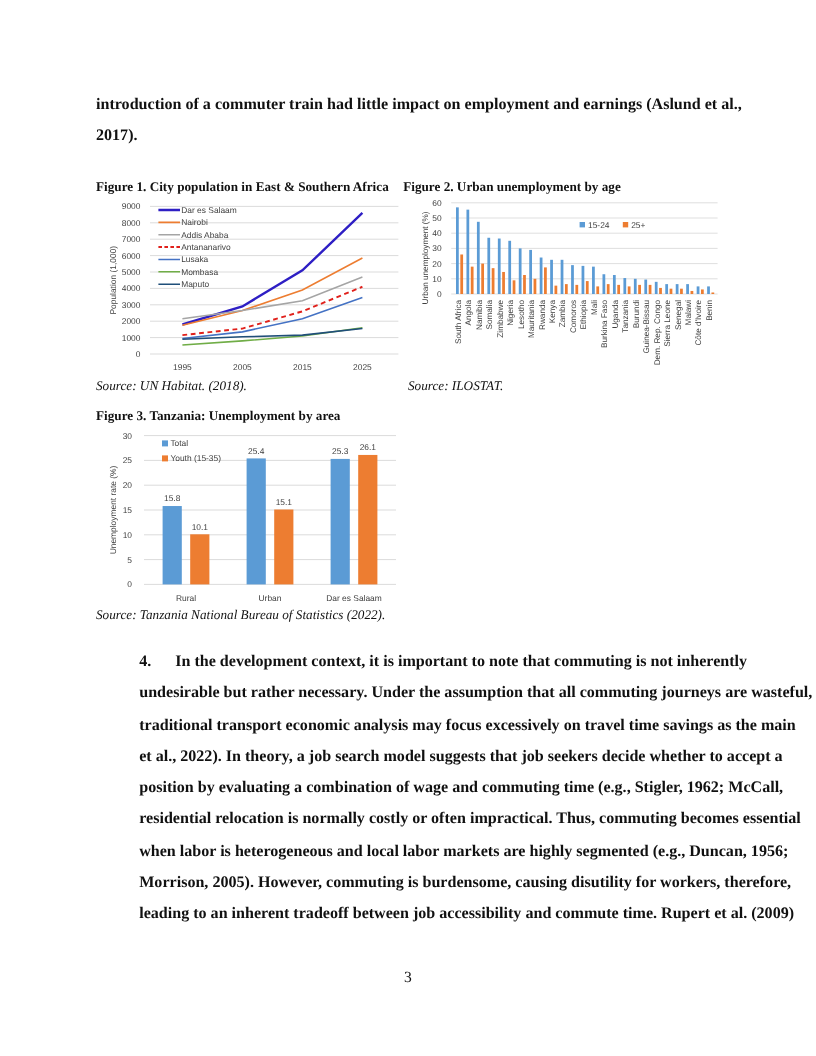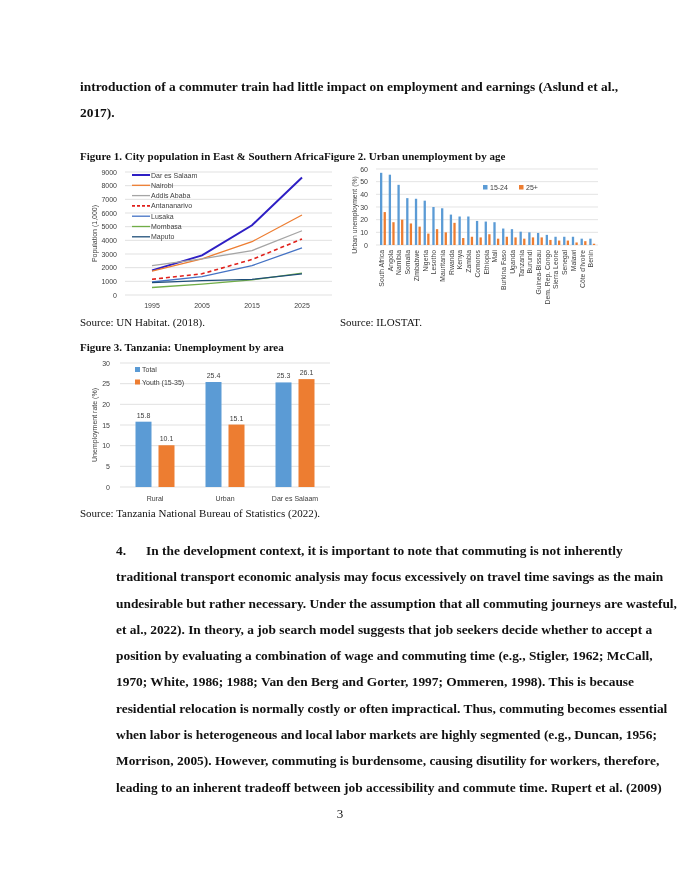--- a/index.html
+++ b/index.html
@@ -1,21 +1,21 @@
 <!DOCTYPE html>
 <html><head>
 <meta charset="utf-8">
 <style>
   html, body { margin: 0; padding: 0; background: #ffffff; }
   body { width: 680px; height: 880px; position: relative; overflow: hidden;
          font-family: "Liberation Serif", "DejaVu Serif", serif; color: #111; }
   .para { position: absolute; left: 80px; width: 520px; font-size: 13.4px; line-height: 26.3px; }
   .para .line { display: block; white-space: nowrap; font-weight: bold; }
   .fig-title { position: absolute; font-weight: bold; font-size: 11px; white-space: nowrap; }
-  .source { position: absolute; font-size: 11px; white-space: nowrap; }
+  .source { position: absolute; font-size: 11px; white-space: nowrap; font-style: italic; }
   .chart { position: absolute; }
   .chart svg { display: block; }
   .chart text { font-family: "Liberation Sans", "DejaVu Sans", sans-serif; fill: #404040; }
   .page-num { position: absolute; left: 0; width: 680px; top: 806px; text-align: center; font-size: 13px; }
 </style>
 </head>
 <body>
 
 <div class="para" style="top:74px;">
   <span class="line">introduction of a commuter train had little impact on employment and earnings (Aslund et al.,</span>
@@ -68,21 +68,21 @@
       <line x1="52" x2="70" y1="53.2" y2="53.2" stroke="#4472c4" stroke-width="1.3"></line>
       <text x="71" y="55.7" font-size="7">Lusaka</text>
       <line x1="52" x2="70" y1="63.5" y2="63.5" stroke="#70ad47" stroke-width="1.3"></line>
       <text x="71" y="66" font-size="7">Mombasa</text>
       <line x1="52" x2="70" y1="73.80000000000001" y2="73.80000000000001" stroke="#1f4e79" stroke-width="1.3"></line>
       <text x="71" y="76.30000000000001" font-size="7">Maputo</text>
     </svg>
 </div>
 <div class="source" style="left:80px; top:316px;">Source: UN Habitat. (2018).</div>
 
-<div class="fig-title" style="left:324px; top:150px;text-align:center;">Figure 2. Urban unemployment by age</div>
+<div class="fig-title" style="left:336px; top:150px;text-align:center;">Figure 2. Urban unemployment by age</div>
 <div class="chart" id="chart-fig2" style="left:340px; top:163px;">
   <svg width="262" height="150" id="svg-fig2">
       <line x1="36" x2="258" y1="82" y2="82" stroke="#d9d9d9" stroke-width="0.7"></line>
       <text x="28" y="84.5" font-size="7" text-anchor="end">0</text>
       <line x1="36" x2="258" y1="69.33333333333333" y2="69.33333333333333" stroke="#d9d9d9" stroke-width="0.7"></line>
       <text x="28" y="71.83333333333333" font-size="7" text-anchor="end">10</text>
       <line x1="36" x2="258" y1="56.66666666666667" y2="56.66666666666667" stroke="#d9d9d9" stroke-width="0.7"></line>
       <text x="28" y="59.16666666666667" font-size="7" text-anchor="end">20</text>
       <line x1="36" x2="258" y1="44" y2="44" stroke="#d9d9d9" stroke-width="0.7"></line>
       <text x="28" y="46.5" font-size="7" text-anchor="end">30</text>
@@ -212,24 +212,23 @@
       <rect x="55" y="13" width="5" height="5" fill="#5b9bd5"></rect>
       <text x="62" y="18" font-size="7">Total</text>
       <rect x="55" y="25.5" width="5" height="5" fill="#ed7d31"></rect>
       <text x="62" y="30.5" font-size="7">Youth (15-35)</text>
     </svg>
 </div>
 <div class="source" style="left:80px; top:507px;">Source: Tanzania National Bureau of Statistics (2022).</div>
 
 <div class="para" style="top:538px;margin-left:36px;">
   <span class="line"><span style="display:inline-block;width:30px;">4.</span><span>In the development context, it is important to note that commuting is not inherently</span></span>
+  <span class="line">undesirable but rather necessary. Under the assumption that all commuting journeys are wasteful,</span>
   <span class="line">traditional transport economic analysis may focus excessively on travel time savings as the main</span>
-  <span class="line">undesirable but rather necessary. Under the assumption that all commuting journeys are wasteful,</span>
   <span class="line">et al., 2022). In theory, a job search model suggests that job seekers decide whether to accept a</span>
   <span class="line">position by evaluating a combination of wage and commuting time (e.g., Stigler, 1962; McCall,</span>
-  <span class="line">1970; White, 1986; 1988; Van den Berg and Gorter, 1997; Ommeren, 1998). This is because</span>
   <span class="line">residential relocation is normally costly or often impractical. Thus, commuting becomes essential</span>
   <span class="line">when labor is heterogeneous and local labor markets are highly segmented (e.g., Duncan, 1956;</span>
   <span class="line">Morrison, 2005). However, commuting is burdensome, causing disutility for workers, therefore,</span>
   <span class="line">leading to an inherent tradeoff between job accessibility and commute time. Rupert et al. (2009)</span>
 </div>
 
 <div class="page-num">3</div>
 
 </body></html>

